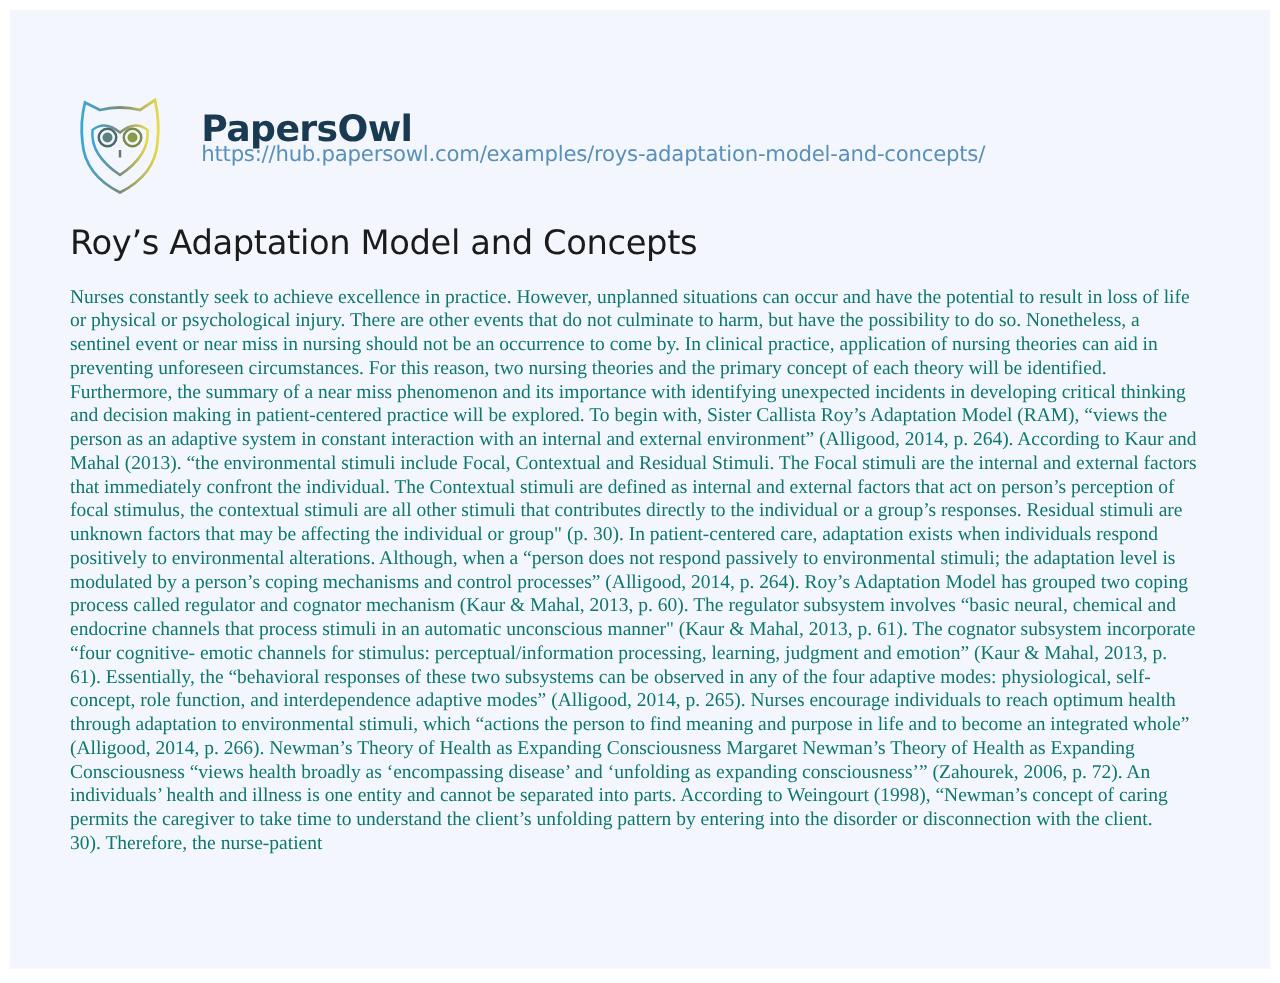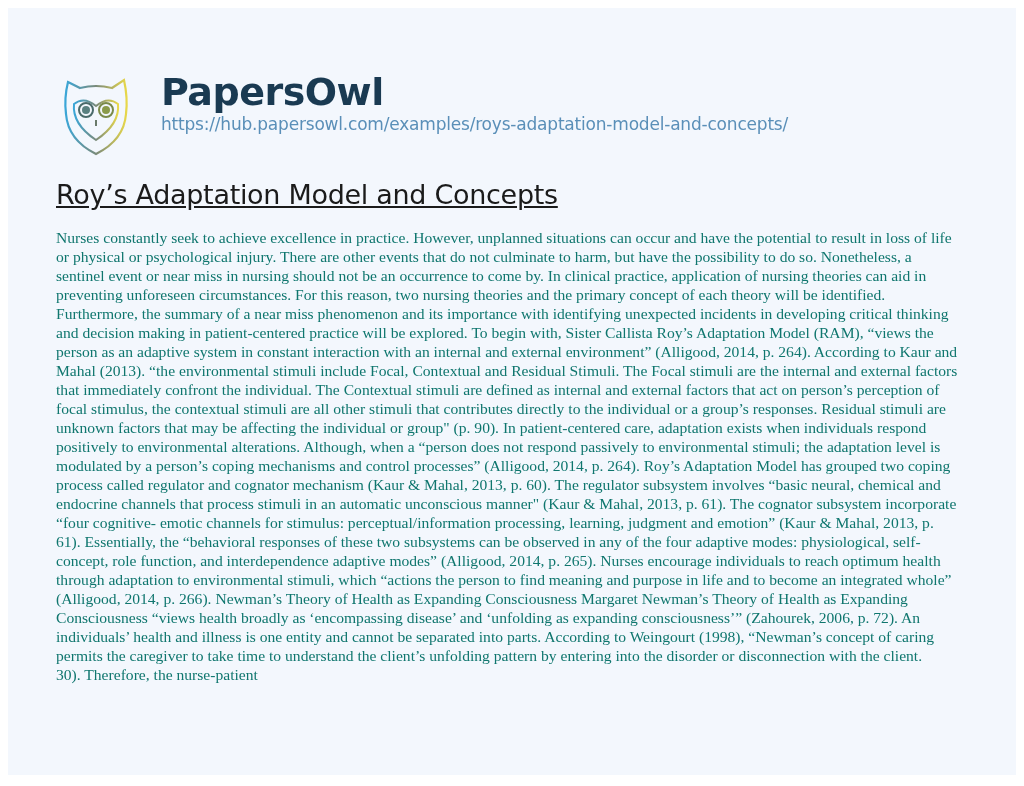--- a/index.html
+++ b/index.html
@@ -10,23 +10,23 @@
       position: relative;
     }
     .panel {
       position: absolute; left: 8px; top: 8px; width: 1008px; height: 767px;
       background: #f3f7fd;
     }
     .logo {
       position: absolute; left: 50px; top: 66px; width: 76px; height: 84px;
     }
     .brand {
-      position: absolute; left: 153px; top: 62px;
+      position: absolute; left: 153px; top: 78px;
       font-family: "DejaVu Sans", sans-serif; font-weight: bold;
-      font-size: 38px; color: #1a3a52; letter-spacing: -0.5px;
+      font-size: 29px; color: #1a3a52; letter-spacing: -0.5px;
     }
     .url {
       position: absolute; left: 153px; top: 106px;
       font-family: "DejaVu Sans", sans-serif;
       font-size: 17px; color: #5a8fb8; letter-spacing: -0.2px;
     }
     .title {
       position: absolute; left: 48px; top: 171px;
       font-family: "DejaVu Sans", sans-serif;
       font-size: 27px; color: #1b1b1b; letter-spacing: -0.3px;
@@ -58,34 +58,34 @@
       <circle cx="28" cy="36" r="4" fill="#5a8080"></circle>
       <circle cx="48" cy="36" r="7" fill="none" stroke="#7a8a4a" stroke-width="2"></circle>
       <circle cx="48" cy="36" r="4" fill="#8a9a4a"></circle>
       <line x1="38" y1="46" x2="38" y2="52" stroke="#6a7a6a" stroke-width="2"></line>
     </svg>
   </div>
 
   <div class="brand">PapersOwl</div>
   <div class="url">https://hub.papersowl.com/examples/roys-adaptation-model-and-concepts/</div>
 
-  <h1 class="title" style="margin:0;font-weight:normal;text-decoration:underline;">Roy’s Adaptation Model and Concepts</h1>
+  <h1 class="title" style="margin:0;font-weight:normal;">Roy’s Adaptation Model and Concepts</h1>
 
   <div class="body-text">
     <span class="line">Nurses constantly seek to achieve excellence in practice. However, unplanned situations can occur and have the potential to result in loss of life</span>
     <span class="line">or physical or psychological injury. There are other events that do not culminate to harm, but have the possibility to do so. Nonetheless, a</span>
     <span class="line">sentinel event or near miss in nursing should not be an occurrence to come by. In clinical practice, application of nursing theories can aid in</span>
     <span class="line">preventing unforeseen circumstances. For this reason, two nursing theories and the primary concept of each theory will be identified.</span>
     <span class="line">Furthermore, the summary of a near miss phenomenon and its importance with identifying unexpected incidents in developing critical thinking</span>
     <span class="line">and decision making in patient-centered practice will be explored. To begin with, Sister Callista Roy’s Adaptation Model (RAM), “views the</span>
     <span class="line">person as an adaptive system in constant interaction with an internal and external environment” (Alligood, 2014, p. 264). According to Kaur and</span>
     <span class="line">Mahal (2013). “the environmental stimuli include Focal, Contextual and Residual Stimuli. The Focal stimuli are the internal and external factors</span>
     <span class="line">that immediately confront the individual. The Contextual stimuli are defined as internal and external factors that act on person’s perception of</span>
     <span class="line">focal stimulus, the contextual stimuli are all other stimuli that contributes directly to the individual or a group’s responses. Residual stimuli are</span>
-    <span class="line">unknown factors that may be affecting the individual or group" (p. 90). In patient-centered care, adaptation exists when individuals respond</span>
+    <span class="line">unknown factors that may be affecting the individual or group" (p. 30). In patient-centered care, adaptation exists when individuals respond</span>
     <span class="line">positively to environmental alterations. Although, when a “person does not respond passively to environmental stimuli; the adaptation level is</span>
     <span class="line">modulated by a person’s coping mechanisms and control processes” (Alligood, 2014, p. 264). Roy’s Adaptation Model has grouped two coping</span>
     <span class="line">process called regulator and cognator mechanism (Kaur &amp; Mahal, 2013, p. 60). The regulator subsystem involves “basic neural, chemical and</span>
     <span class="line">endocrine channels that process stimuli in an automatic unconscious manner" (Kaur &amp; Mahal, 2013, p. 61). The cognator subsystem incorporate</span>
     <span class="line">“four cognitive- emotic channels for stimulus: perceptual/information processing, learning, judgment and emotion” (Kaur &amp; Mahal, 2013, p.</span>
     <span class="line">61). Essentially, the “behavioral responses of these two subsystems can be observed in any of the four adaptive modes: physiological, self-</span>
     <span class="line">concept, role function, and interdependence adaptive modes” (Alligood, 2014, p. 265). Nurses encourage individuals to reach optimum health</span>
     <span class="line">through adaptation to environmental stimuli, which “actions the person to find meaning and purpose in life and to become an integrated whole”</span>
     <span class="line">(Alligood, 2014, p. 266). Newman’s Theory of Health as Expanding Consciousness Margaret Newman’s Theory of Health as Expanding</span>
     <span class="line">Consciousness “views health broadly as ‘encompassing disease’ and ‘unfolding as expanding consciousness’” (Zahourek, 2006, p. 72). An</span>

